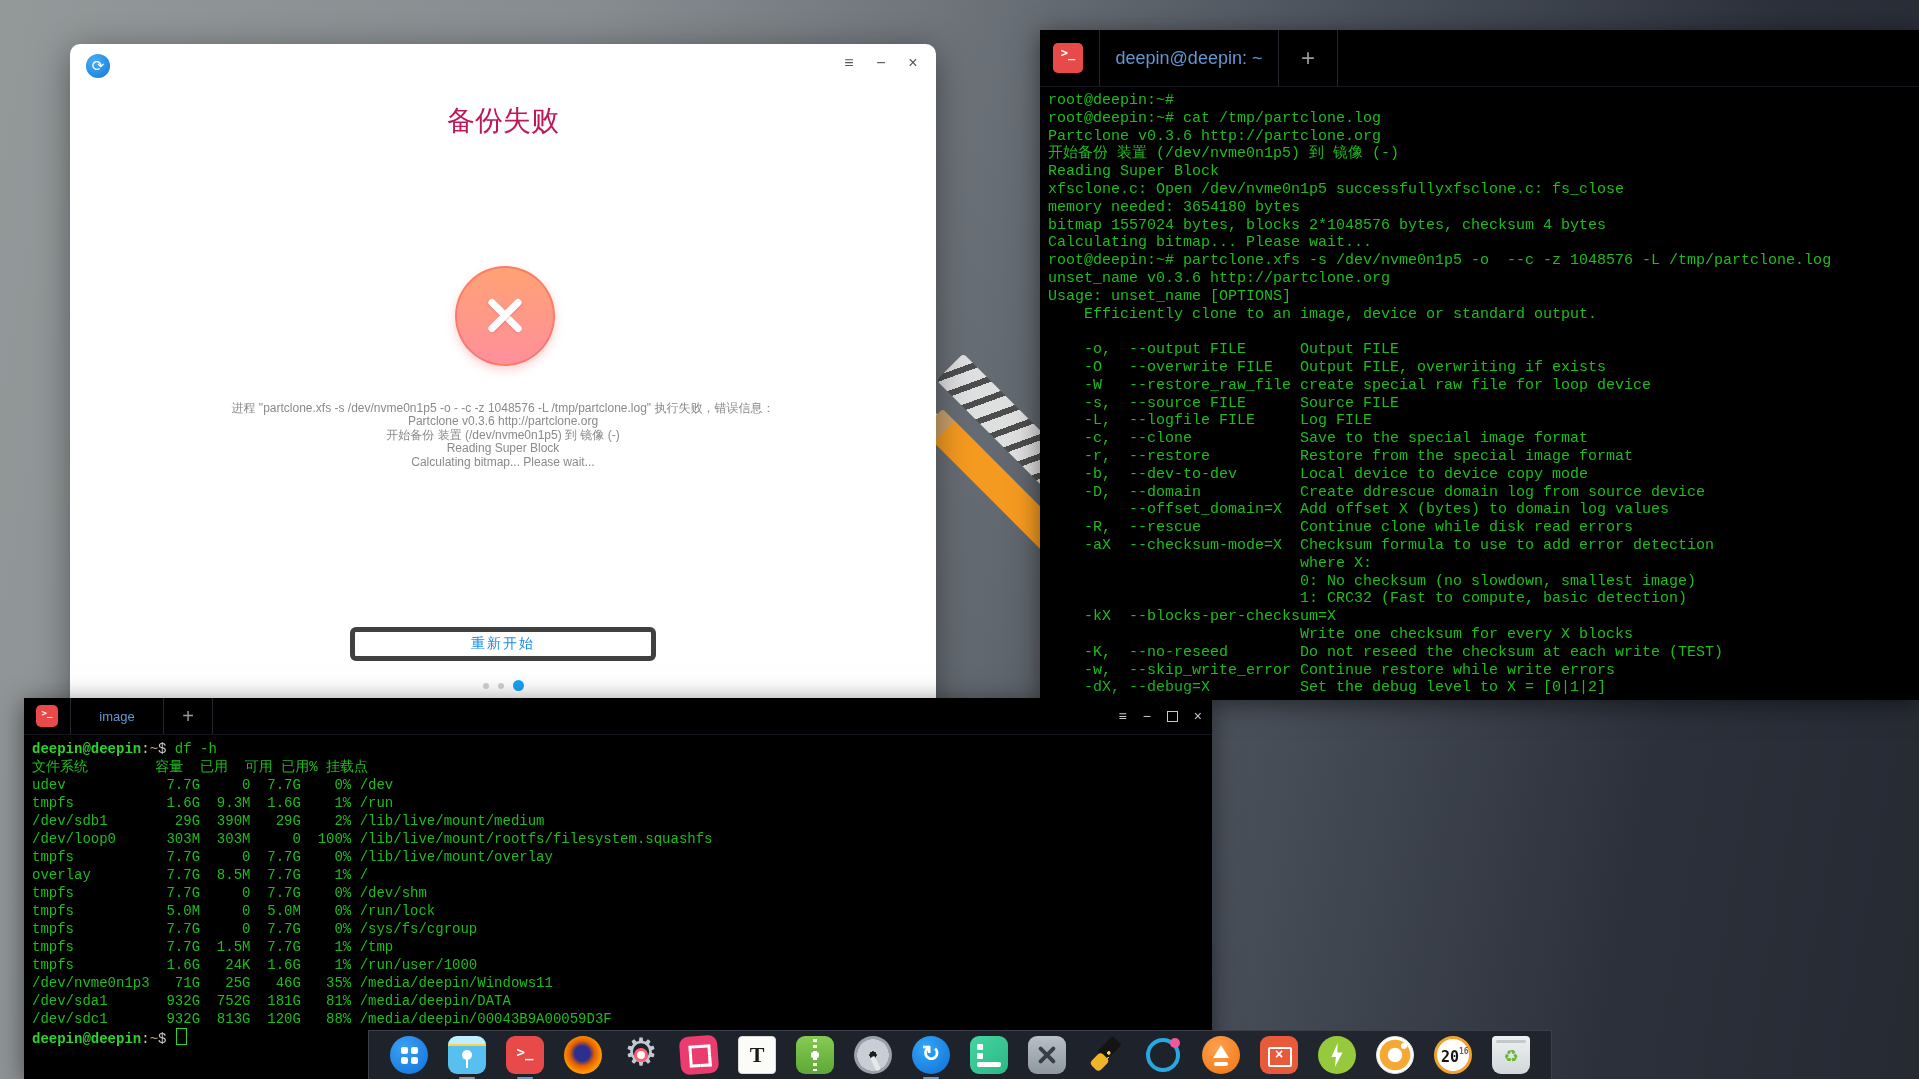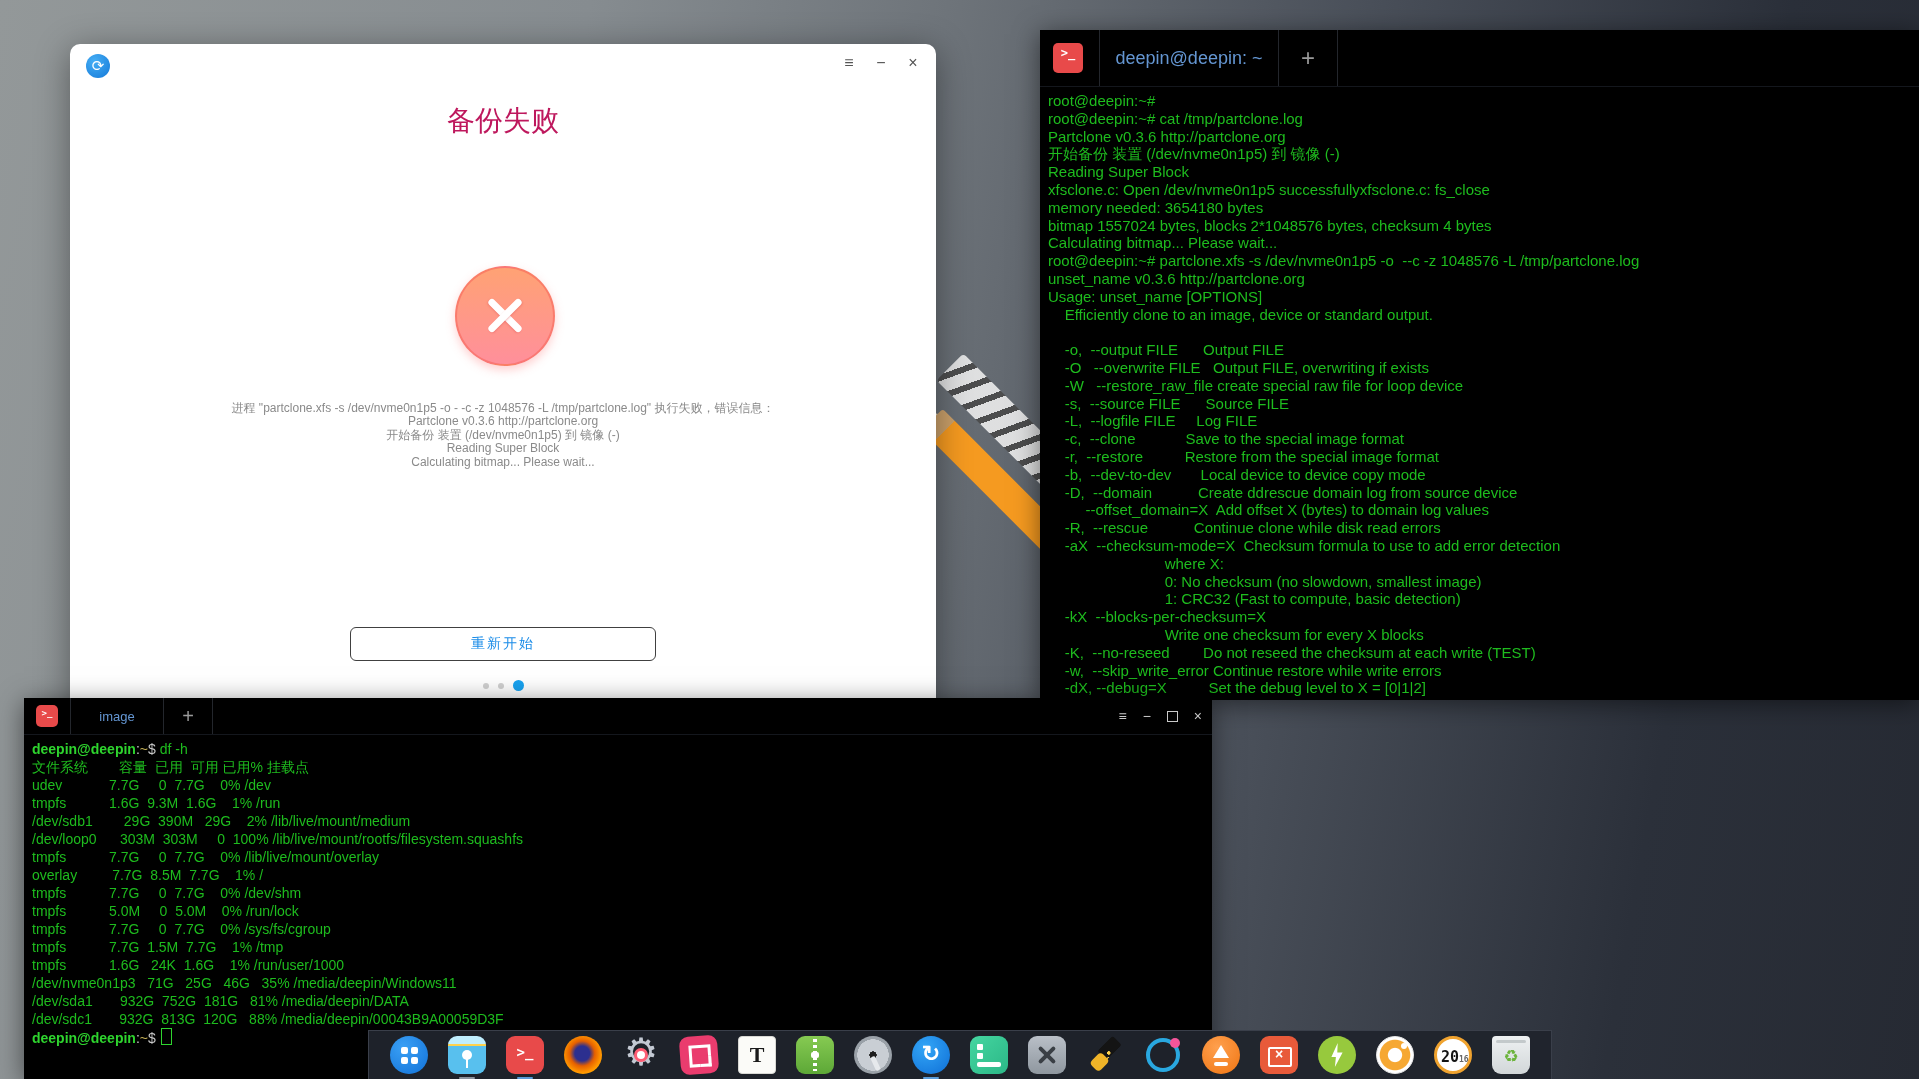--- a/index.html
+++ b/index.html
@@ -28,21 +28,21 @@
     background:linear-gradient(180deg,#ffa274 0%,#ff8f9b 100%);
     border:2px solid rgba(246,104,92,.6);box-shadow:0 4px 10px rgba(255,120,120,.35);}
   .err-badge .x1,.err-badge .x2{position:absolute;left:26px;top:44px;width:44px;height:7px;
     background:#fff;border-radius:4px;box-shadow:0 1px 2px rgba(220,80,80,.4);}
   .err-badge .x1{transform:rotate(45deg);} .err-badge .x2{transform:rotate(-45deg);}
   .dlg-subtitle{position:absolute;top:338px;left:0;width:100%;text-align:center;font-size:15px;
     font-weight:bold;color:#3f3f3f;}
   .dlg-details{position:absolute;top:358px;left:0;width:100%;text-align:center;font-size:12px;
     line-height:13.4px;color:#8a8a8a;white-space:pre-line;}
   .retry-btn{position:absolute;left:280px;top:583px;width:306px;height:34px;background:#fff;
-    border:1px solid #404040;border-radius:6px;color:#1a8ce8;font-size:14px;letter-spacing:2px;
+    border:5px solid #404040;border-radius:6px;color:#1a8ce8;font-size:14px;letter-spacing:2px;
     font-family:"Liberation Sans",sans-serif;cursor:pointer;}
   .dlg-dots{position:absolute;top:636px;left:0;width:100%;display:flex;justify-content:center;
     align-items:center;gap:9px;}
   .pdot{width:6px;height:6px;border-radius:50%;background:#d0d0d0;cursor:pointer;}
   .pdot.active{width:11px;height:11px;background:#18a2f0;}
 
   
   .term{position:absolute;background:#000;box-shadow:0 4px 24px rgba(0,0,0,.5);}
   .term-right{left:1040px;top:30px;width:879px;height:670px;z-index:2;}
   .term-bottom{left:24px;top:698px;width:1188px;height:381px;z-index:3;}
@@ -59,21 +59,21 @@
   .term-right .tab{height:56px;min-width:178px;font-size:18px;}
   .term-bottom .tab{height:36px;min-width:92px;font-size:13px;}
   .tab-plus{color:#9a9a9a;display:flex;align-items:center;justify-content:center;cursor:pointer;
     border-right:1px solid #23262c;}
   .term-right .tab-plus{width:58px;height:56px;font-size:24px;}
   .term-bottom .tab-plus{width:48px;height:36px;font-size:20px;}
   .win-ctls{position:absolute;right:10px;top:0;height:100%;display:flex;align-items:center;
     gap:16px;color:#c9c9c9;font-size:14px;}
   .win-ctls .wc{cursor:pointer;line-height:14px;}
   .wc-max{width:9px;height:9px;border:1px solid #c9c9c9;display:inline-block;}
-  .tcontent{font-family:Liberation Sans, sans-serif;color:#1ebc1e;padding:5px 8px;}
+  .tcontent{font-family:Liberation Mono, monospace;color:#1ebc1e;padding:5px 8px;}
   .term-right .tcontent{font-size:15px;line-height:17.8px;}
   .term-bottom .tcontent{font-size:14px;line-height:18px;}
   .tcontent pre{margin:0;font:inherit;white-space:pre;}
   .pline{white-space:pre;}
   .p-user{color:#2ed42e;font-weight:bold;}
   .p-sym{color:#c7c7c7;}
   .p-path{color:#c9b458;}
   .p-cmd{color:#1ebc1e;}
   .cursor{display:inline-block;width:9px;height:15px;border:1px solid #2ed42e;
     vertical-align:-2px;margin-left:1px;}
@@ -144,21 +144,21 @@
   .i-pkg:after{content:"×";position:absolute;left:0;top:10px;width:100%;text-align:center;
     color:#fff;font-size:14px;font-weight:bold;}
   .i-power{border-radius:50%;background:#97c93d;}
   .i-power:before{content:"";position:absolute;left:12px;top:7px;width:14px;height:24px;background:#fff;
     clip-path:polygon(55% 0,10% 58%,42% 58%,35% 100%,90% 40%,52% 40%);}
   .i-knob{border-radius:50%;background:radial-gradient(circle at 50% 50%,#fff 0 26%,#f6a833 30% 58%,#fff 62% 100%);
     border:1px solid #e8e8e8;box-sizing:border-box;}
   .i-knob:after{content:"";position:absolute;right:6px;top:6px;width:6px;height:6px;background:#fff;border-radius:50%;}
   .i-cal{border-radius:50%;background:#fff;border:3px solid #f0a32f;box-sizing:border-box;}
   .cal-big{position:absolute;left:4px;top:9px;font:bold 15px "DejaVu Sans Mono",monospace;color:#141414;}
-  .cal-sub{position:absolute;left:22px;top:16px;font:bold 8px "DejaVu Sans Mono",monospace;color:#666;text-align:center;}
+  .cal-sub{position:absolute;left:22px;top:8px;font:bold 8px "DejaVu Sans Mono",monospace;color:#666;text-align:center;}
   .i-trash{background:linear-gradient(180deg,#eef1f2,#d2d7d9);border-radius:4px 4px 9px 9px;}
   .i-trash:before{content:"";position:absolute;left:4px;top:4px;width:30px;height:3px;background:#c3c9cb;border-radius:2px;}
   .i-trash:after{content:"♻";position:absolute;left:0;top:10px;width:100%;text-align:center;
     color:#6cb43c;font-size:17px;}
 </style>
 </head>
 <body>
 
 <div class="desktop">
   <div class="wp-ruler"></div>

